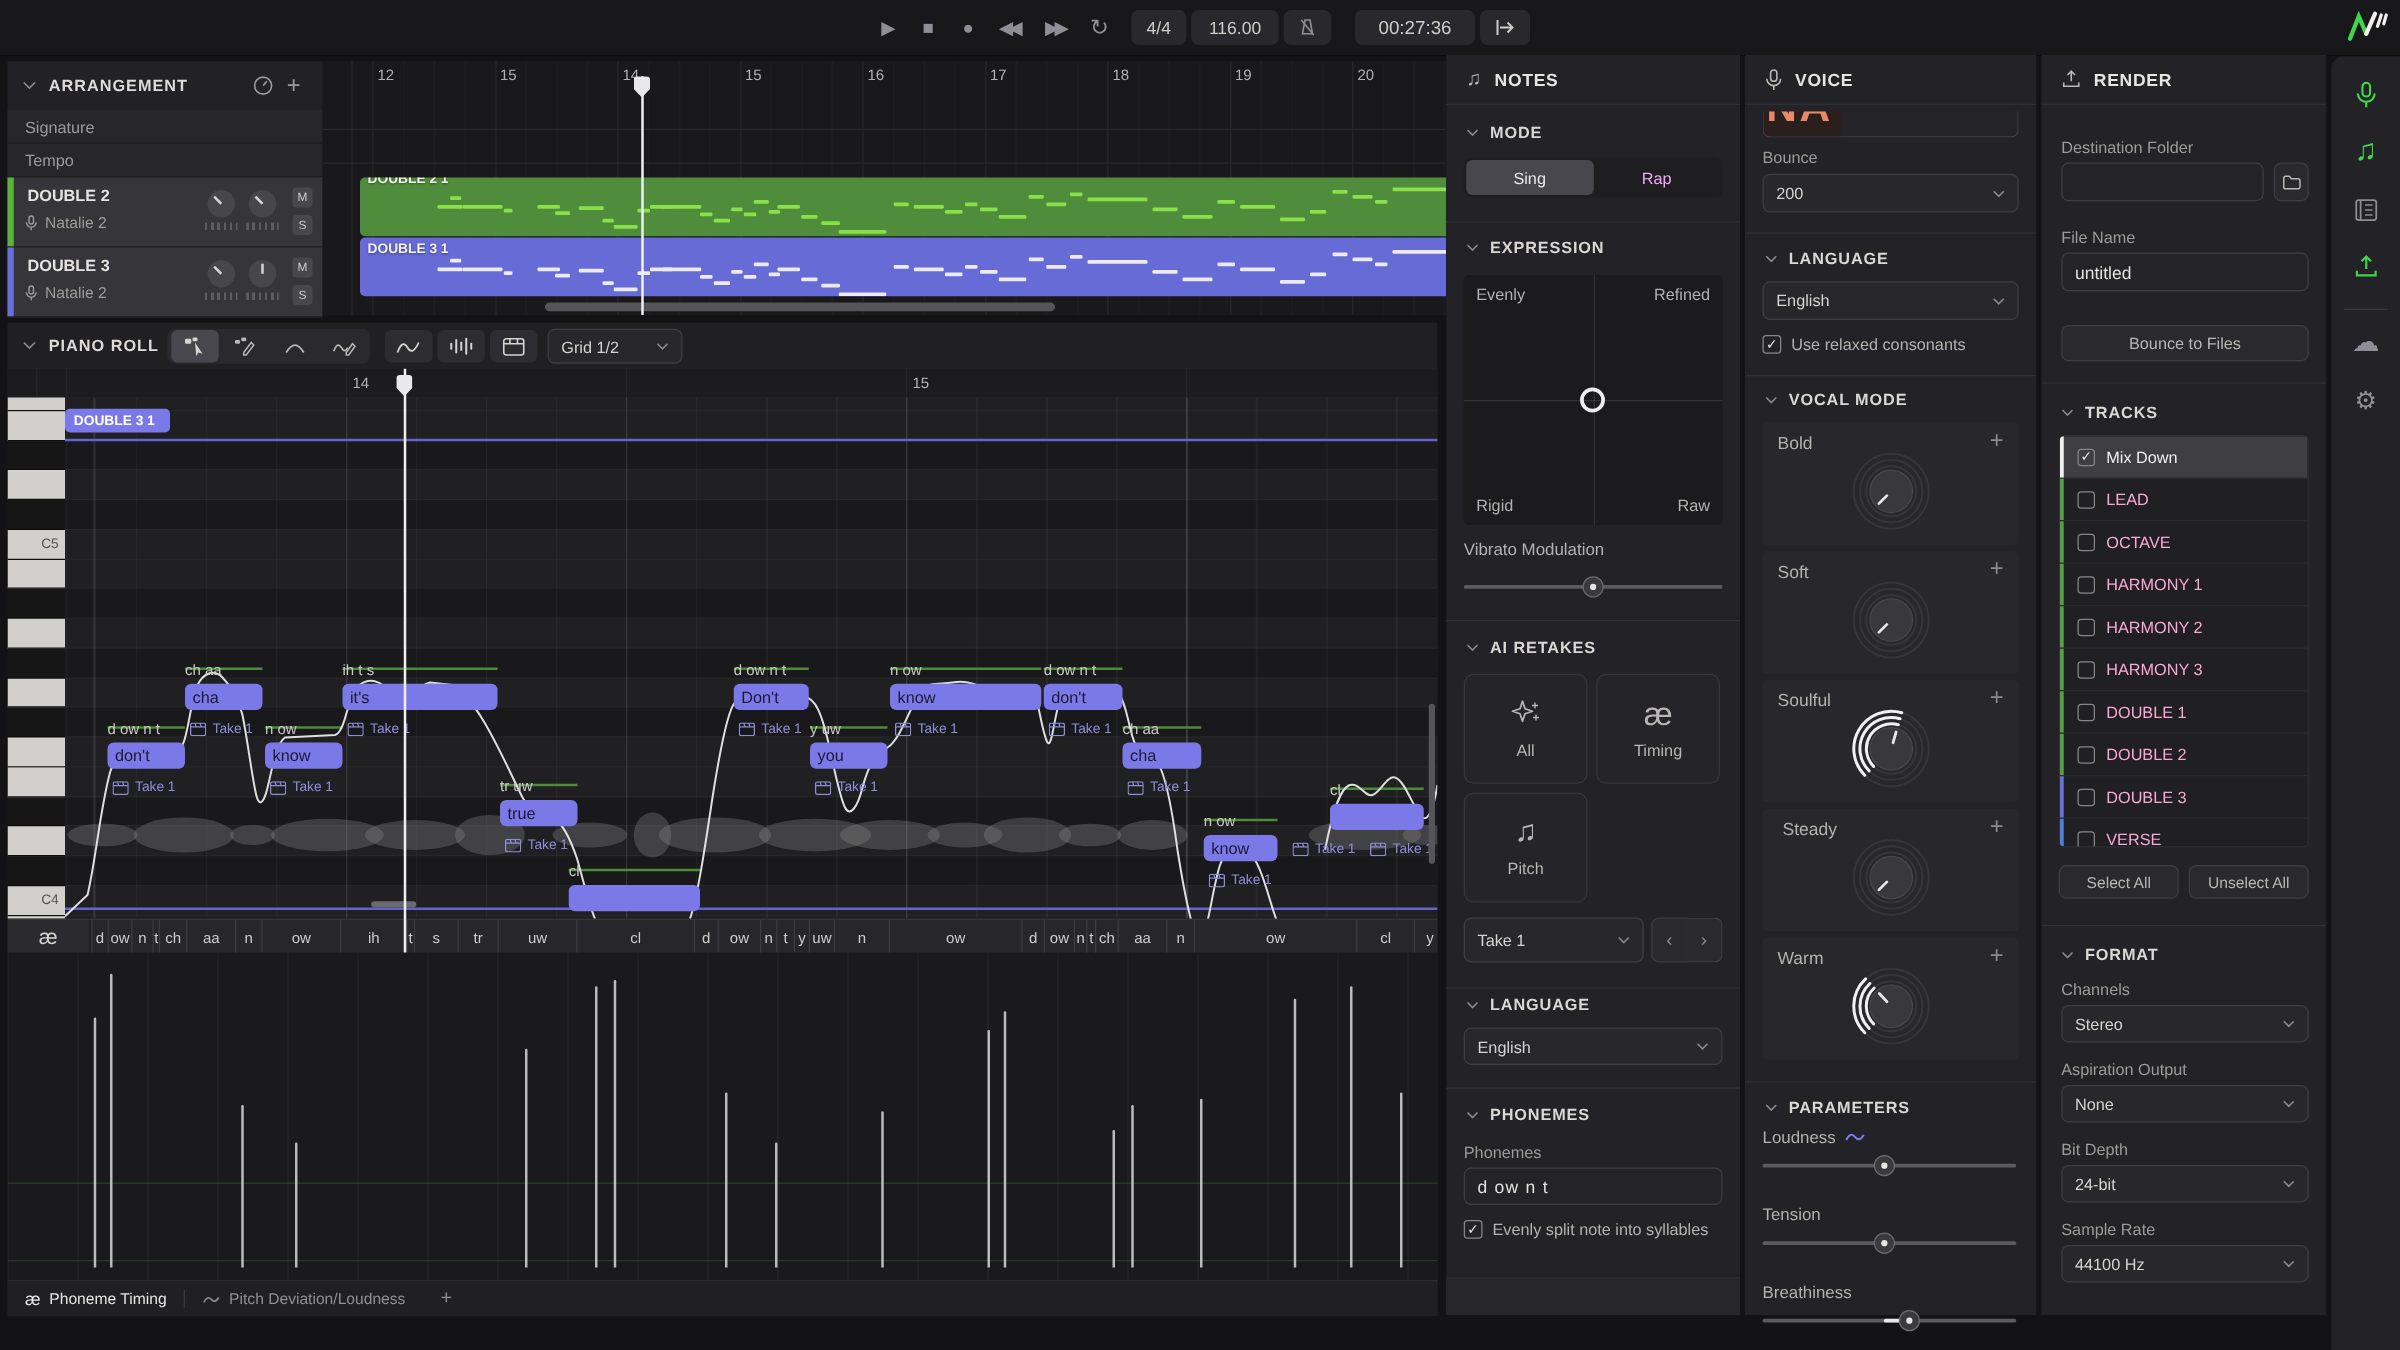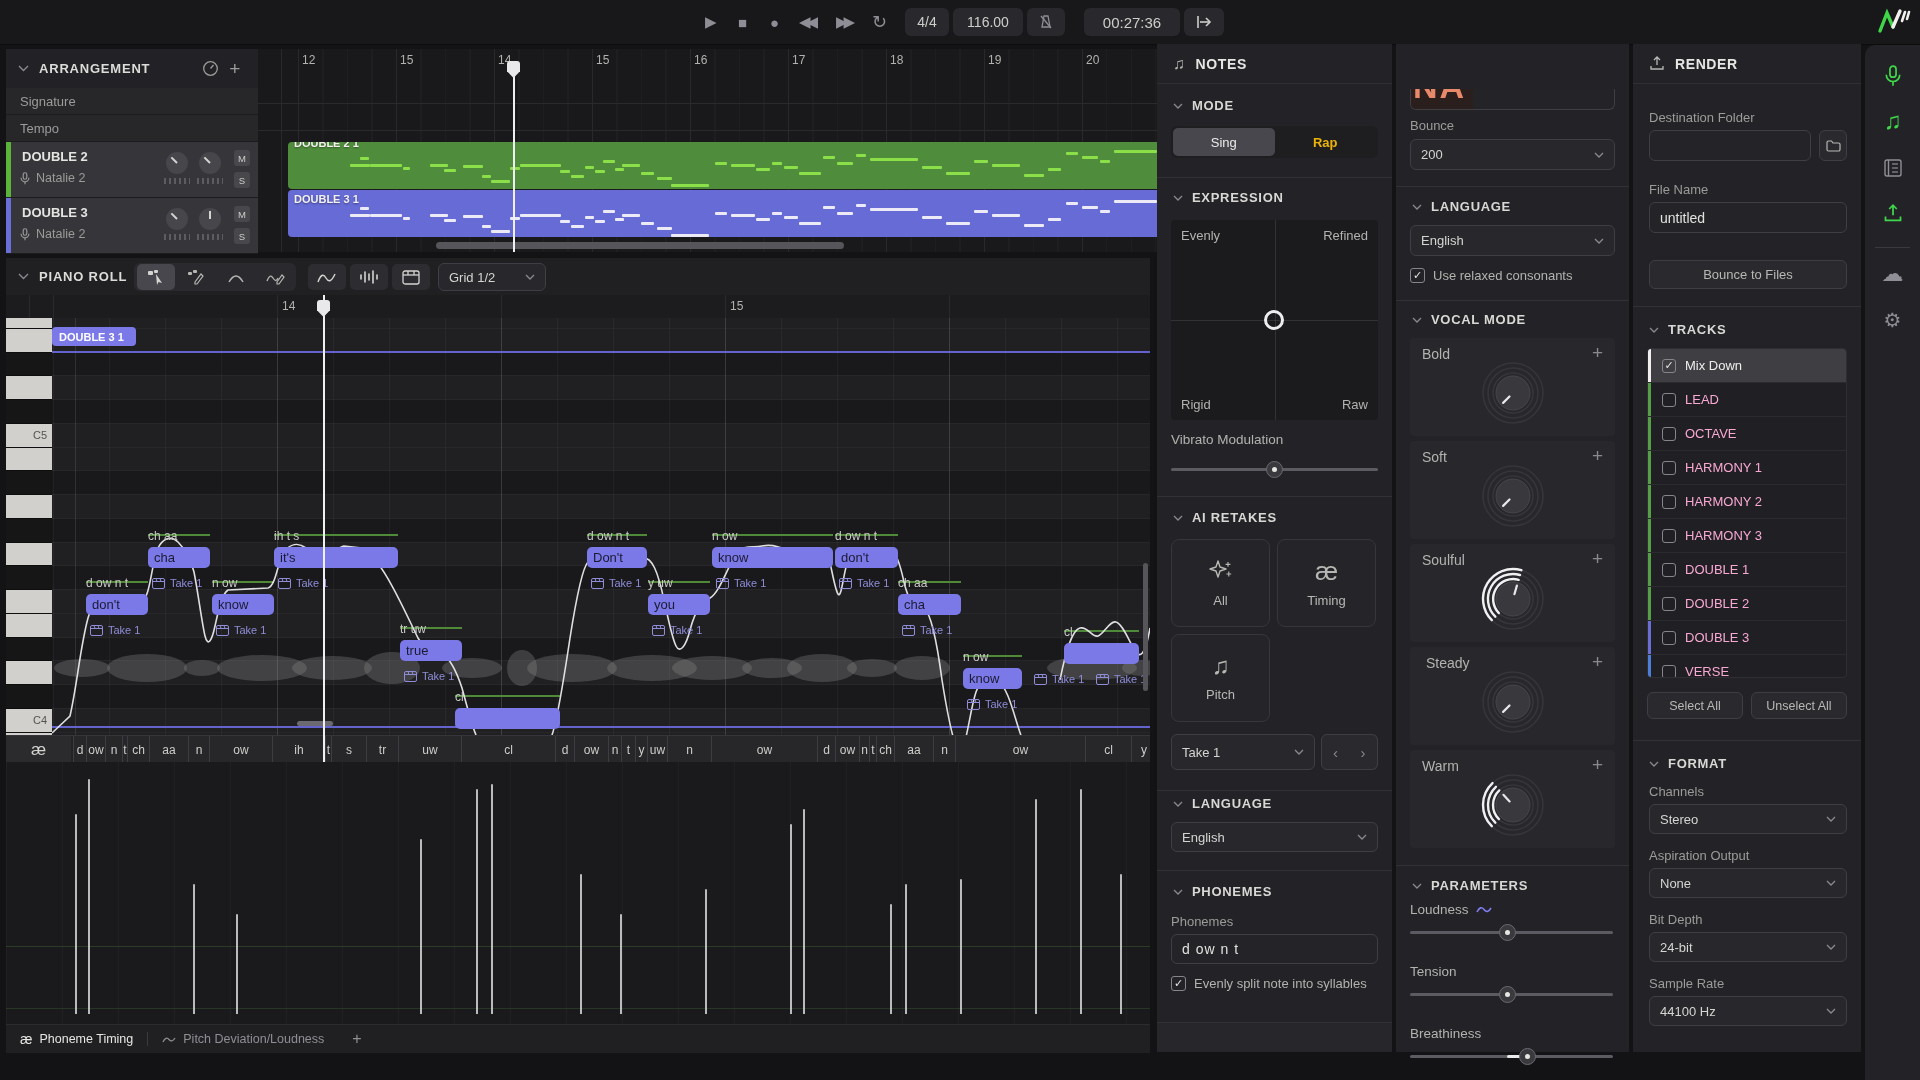--- a/index.html
+++ b/index.html
@@ -657,21 +657,21 @@
     <div class="sec-h" style="left:16px;top:54px;">
       <span class="chev">
           <svg width="10" height="6" viewBox="0 0 10 6">
             <path d="M1 1l4 4 4-4" stroke="currentColor" fill="none" stroke-width="1.3"></path>
           </svg>
         </span>
       <span>MODE</span>
     </div>
     <div class="a" style="left:14px;top:82px;width:207px;height:32px;background:#1e1e21;border-radius:6px;display:flex;padding:2px;box-sizing:border-box;">
       <div style="flex:1;background:#47474d;border-radius:5px;display:flex;align-items:center;justify-content:center;font-size:13px;color:#eceae8;">Sing</div>
-      <div style="flex:1;display:flex;align-items:center;justify-content:center;font-size:13px;color:#eab308;font-weight:bold;">Rap</div>
+      <div style="flex:1;display:flex;align-items:center;justify-content:center;font-size:13px;color:#f0abfc;">Rap</div>
     </div>
     <div class="divh" style="top:133px;"></div>
     <div class="sec-h" style="left:16px;top:146px;">
       <span class="chev">
           <svg width="10" height="6" viewBox="0 0 10 6">
             <path d="M1 1l4 4 4-4" stroke="currentColor" fill="none" stroke-width="1.3"></path>
           </svg>
         </span>
       <span>EXPRESSION</span>
     </div>
@@ -753,20 +753,30 @@
     <div class="inp" style="left:14px;top:890px;width:207px;height:30px;letter-spacing:1px;">d ow n t</div>
     <div class="cbrow" style="left:14px;top:932px;">
       <span class="cb">✓</span>
       <span>Evenly split note into syllables</span>
     </div>
     <div class="divh" style="top:978px;"></div>
     <div class="a" style="left:0;top:979px;width:100%;height:29px;background:#27272b;"></div>
   </div>
 
   <div class="panel" style="left:1396px;top:44px;width:233px;height:1008px;">
+    <div class="hdr">
+      <span>
+        <svg width="14" height="18" viewBox="0 0 14 18">
+            <rect x="4.5" y="1" width="5" height="9" rx="2.5" fill="none" stroke="#b9b7b4" stroke-width="1.3"></rect>
+            <path d="M1.5 8 a5.5 5.5 0 0 0 11 0" fill="none" stroke="#b9b7b4" stroke-width="1.3"></path>
+            <line x1="7" y1="13.5" x2="7" y2="17" stroke="#b9b7b4" stroke-width="1.3"></line>
+          </svg>
+      </span>
+      <span>VOICE</span>
+    </div>
     <div class="a" style="left:14px;top:45px;width:205px;height:21px;border:1px solid #3e3e44;border-radius:0 0 6px 6px;border-top:none;background:#242428;overflow:hidden;box-sizing:border-box;">
       <div class="a" style="left:0;top:0;width:62px;height:21px;background:#2a1f1c;overflow:hidden;">
         <span style="position:absolute;left:2px;top:-22px;font-size:34px;font-weight:bold;color:#e8896a;letter-spacing:2px;">NA</span>
       </div>
     </div>
     <span class="lbl" style="left:14px;top:74px;">Bounce</span>
     <div class="dd" style="left:14px;top:95px;width:205px;height:31px;">
       <span>200</span>
       <span class="chev">
           <svg width="10" height="6" viewBox="0 0 10 6">

